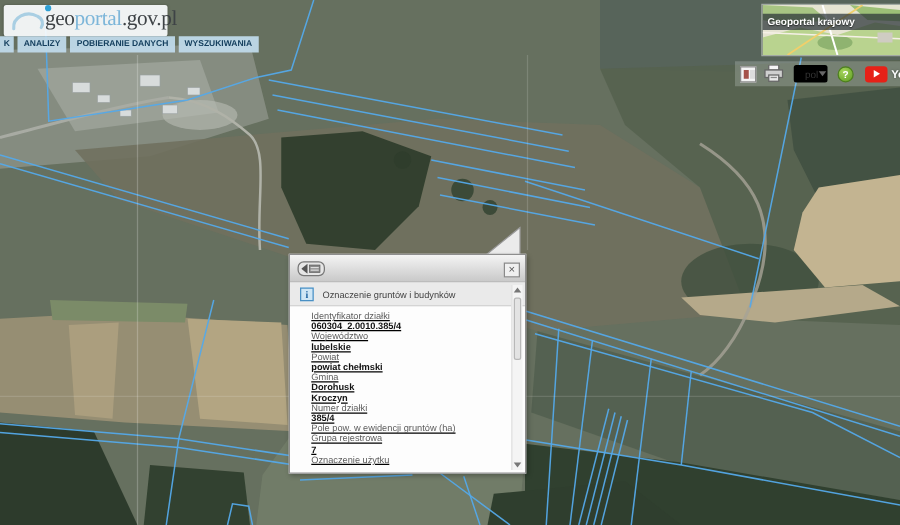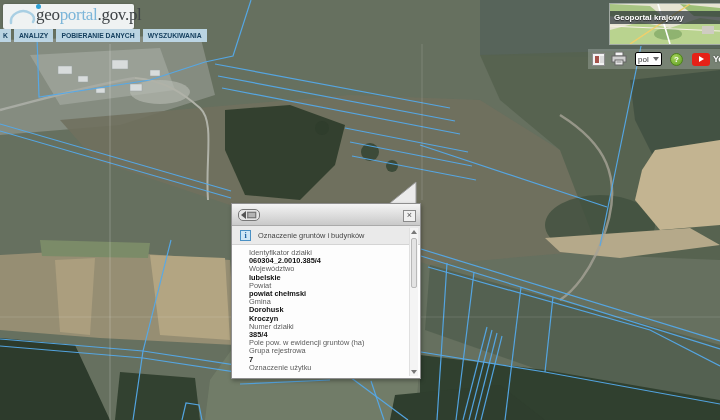--- a/index.html
+++ b/index.html
@@ -28,21 +28,21 @@
       box-sizing:border-box;text-shadow:0 1px 1px rgba(0,0,0,.6);}
   
   #toolbar{left:588px;top:49px;width:132px;height:20px;z-index:6;display:flex;
       align-items:center;background:rgba(235,240,243,.22);}
   .tb-btn{flex:none;cursor:pointer;}
   #frame-btn{width:13px;height:13px;margin-left:4px;background:#f3f3f3;
       border:1px solid #8c8c8c;box-sizing:border-box;display:flex;}
   #frame-btn .bar{width:4px;height:7px;margin:2px 0 0 2px;background:#a5524a;}
   #frame-btn .pg{width:4px;height:7px;margin:2px 0 0 1px;background:#dcdcdc;}
   #printer-btn{margin-left:6px;}
-  #lang-select{margin-left:8px;width:27px;height:14px;background:#fff;border:1px solid #000000;
+  #lang-select{margin-left:8px;width:27px;height:14px;background:#fff;border:7px solid #000000;
       border-radius:2px;font-size:8px;color:#333;display:flex;align-items:center;
       justify-content:space-between;padding:0 2px;box-sizing:border-box;}
   #lang-chevron{width:0;height:0;border-left:3px solid transparent;border-right:3px solid transparent;
       border-top:4px solid #666;}
   #help-btn{margin-left:8px;width:13px;height:13px;border-radius:50%;
       background:radial-gradient(circle at 35% 30%,#a6d45c,#5f9e22);border:1px solid #4d801c;
       color:#fff;font-size:8px;font-weight:bold;text-align:center;line-height:12px;box-sizing:border-box;}
   #youtube{margin-left:9px;display:flex;align-items:center;}
   #yt-logo{width:18px;height:13px;border-radius:3px;background:#e62117;position:relative;}
   #yt-logo:after{content:"";position:absolute;left:7px;top:3.5px;width:0;height:0;
@@ -59,21 +59,21 @@
       border-radius:5px;box-sizing:border-box;display:flex;align-items:center;justify-content:center;cursor:pointer;}
   #close-btn{right:4px;top:6px;width:13px;height:12px;background:#f0f0f0;border:1px solid #8a8a8a;
       box-sizing:border-box;color:#555;font-size:9px;line-height:9px;text-align:center;cursor:pointer;}
   #info-strip{left:0;top:22px;width:100%;height:19px;background:#eaeaea;border-bottom:1px solid #d4d4d4;
       box-sizing:border-box;display:flex;align-items:center;padding-left:8px;}
   #info-icon{width:11px;height:11px;background:#cfe6f5;border:1px solid #4a90c4;box-sizing:border-box;
       color:#1a5f9e;font-size:8px;font-weight:bold;font-family:"Liberation Serif",serif;
       text-align:center;line-height:9px;flex:none;}
   #popup-title{margin-left:7px;font-size:7.4px;color:#444;}
   #popup-fields{left:0;top:42px;right:11px;bottom:1px;overflow:hidden;
-      padding:3px 0 0 17px;position:absolute;}
+      padding:3px 0 0 17px;position:absolute;text-decoration:underline;}
   .f-label{font-size:7.4px;line-height:8.2px;color:#5c5c5c;white-space:nowrap;}
   .f-value{font-size:7.4px;line-height:8.2px;font-weight:bold;color:#121212;white-space:nowrap;}
   #scrollbar{right:2px;top:24px;bottom:2px;width:8px;background:#f4f4f4;border-left:1px solid #e0e0e0;}
   #sb-up{left:1px;top:2px;width:0;height:0;border-left:3px solid transparent;
       border-right:3px solid transparent;border-bottom:4px solid #777;}
   #sb-thumb{left:1px;top:10px;width:6px;height:50px;background:#e3e3e3;border:1px solid #b8b8b8;
       box-sizing:border-box;border-radius:2px;}
   #sb-down{left:1px;bottom:2px;width:0;height:0;border-left:3px solid transparent;
       border-right:3px solid transparent;border-top:4px solid #777;}
 </style>

